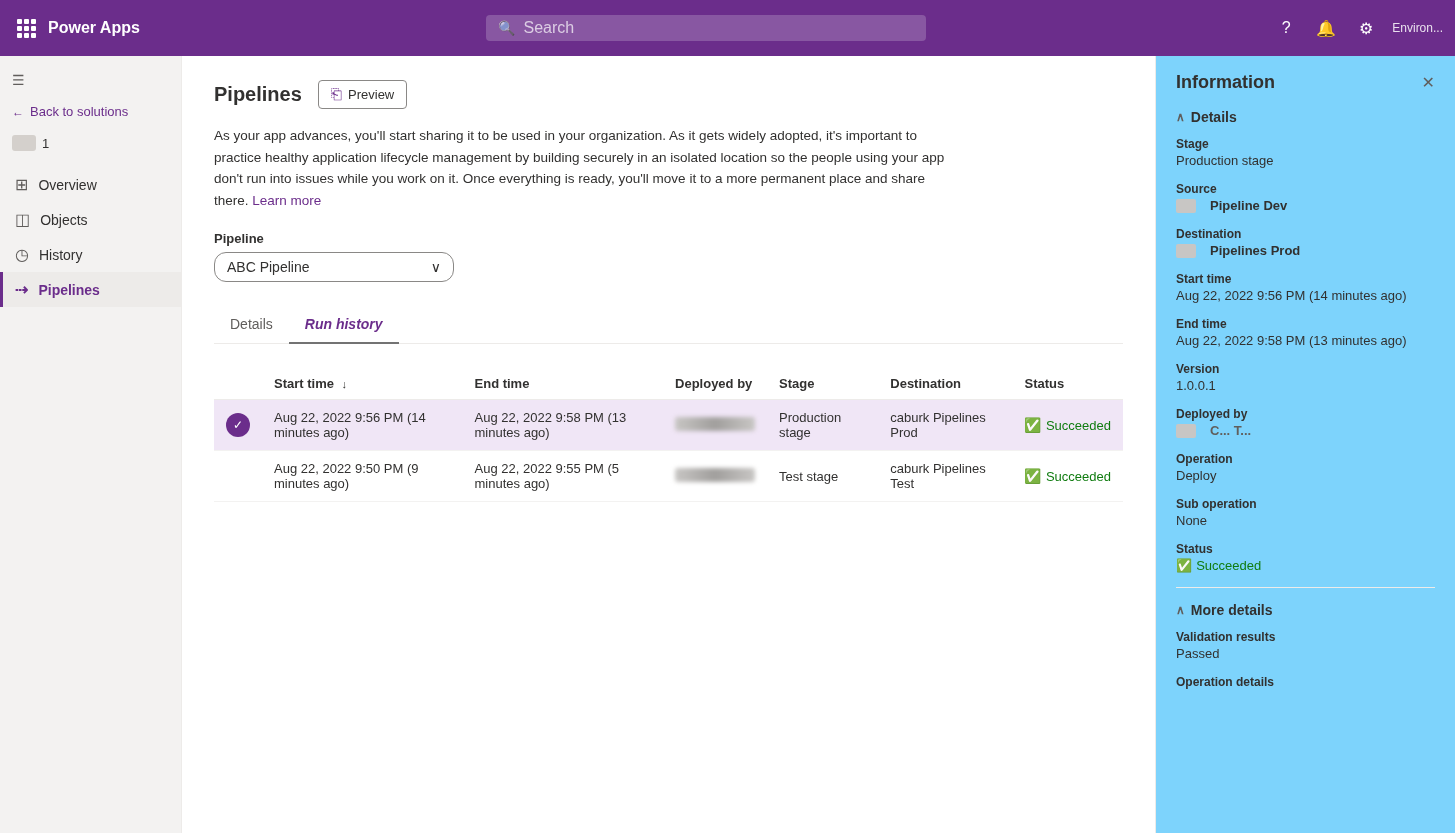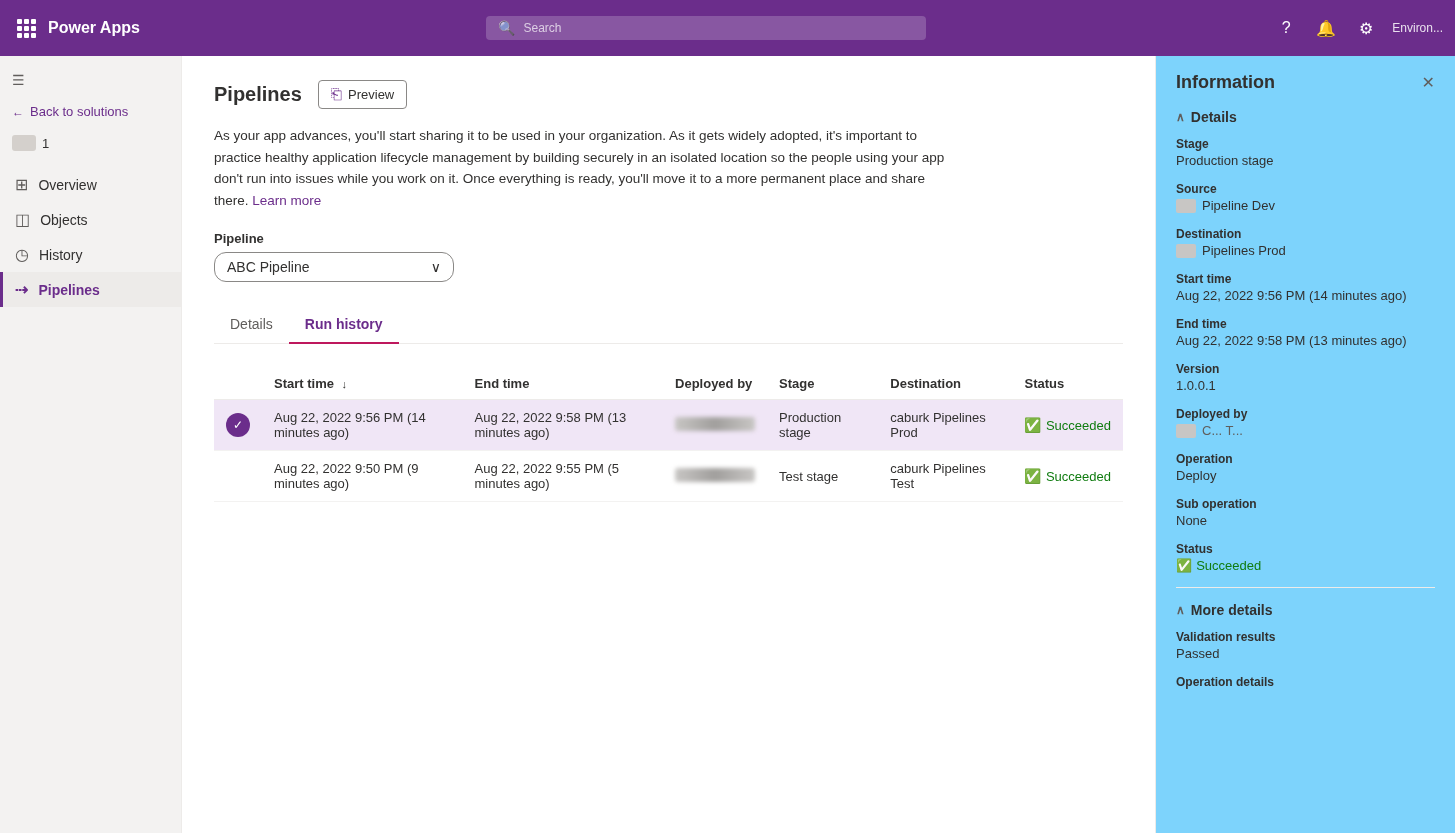--- a/index.html
+++ b/index.html
@@ -28,21 +28,21 @@
       display: flex; align-items: center;
       background: rgba(255,255,255,0.2);
       border-radius: 4px;
       padding: 4px 12px;
       width: 440px;
       gap: 8px;
       color: rgba(255,255,255,0.8);
     }
     .search-bar input {
       background: transparent; border: none; outline: none;
-      color: #14b8a6; font-size: 12px; width: 100%;
+      color: #14b8a6; font-size: 16px; width: 100%;
     }
     .search-bar input::placeholder { color: rgba(255,255,255,0.7); }
     .topbar-icons { display: flex; align-items: center; gap: 12px; margin-left: auto; }
     .topbar-icon { width: 28px; height: 28px; display: flex; align-items: center; justify-content: center; cursor: pointer; color: white; font-size: 16px; }
     .env-label { color: rgba(255,255,255,0.85); font-size: 12px; }
 
     
     .layout { display: flex; flex: 1; overflow: hidden; }
 
     
@@ -120,22 +120,23 @@
     }
 
     
     .tabs { display: flex; border-bottom: 1px solid #edebe9; margin-bottom: 24px; }
     .tab {
       padding: 10px 16px; cursor: pointer; font-size: 14px;
       color: #605e5c; border-bottom: 2px solid transparent;
       margin-bottom: -1px;
     }
     .tab.active {
-      color: #6b2d8b; border-bottom: 2px solid #be185d;
+      color: #6b2d8b; border-bottom: 2px solid #737373;
       font-weight: 600;
+      font-style: italic;
     }
 
     
     .table-container { overflow-x: auto; }
     table { width: 100%; border-collapse: collapse; }
     thead th {
       text-align: left; font-size: 13px; font-weight: 600;
       color: #323130; padding: 8px 12px;
       border-bottom: 1px solid #edebe9;
     }
@@ -184,21 +185,21 @@
       font-size: 14px; font-weight: 600; color: #323130;
       margin-bottom: 12px; cursor: pointer;
     }
     .toggle-icon { font-size: 12px; color: #605e5c; }
 
     .info-row { margin-bottom: 14px; }
     .info-label { font-size: 12px; font-weight: 600; color: #323130; margin-bottom: 2px; }
     .info-value { font-size: 13px; color: #323130; }
     .info-value-muted { font-size: 13px; color: #605e5c; }
     .info-source {
-      display: flex; align-items: center; gap: 6px;
+      display: flex; align-items: center; gap: 14px; font-weight: bold;
     }
     .source-thumb { width: 20px; height: 14px; background: #c8c6c4; border-radius: 2px; display: inline-block; }
     .status-success-badge {
       display: flex; align-items: center; gap: 4px;
       color: #107c10; font-size: 13px;
     }
     .divider { border: none; border-top: 1px solid #edebe9; margin: 14px 0; }
   </style>
 </head>
 <body>

